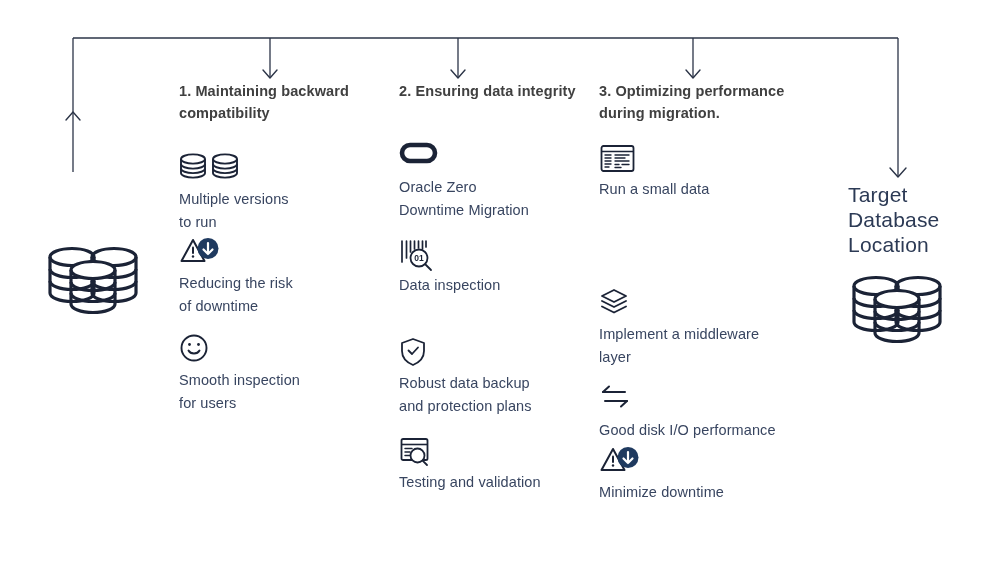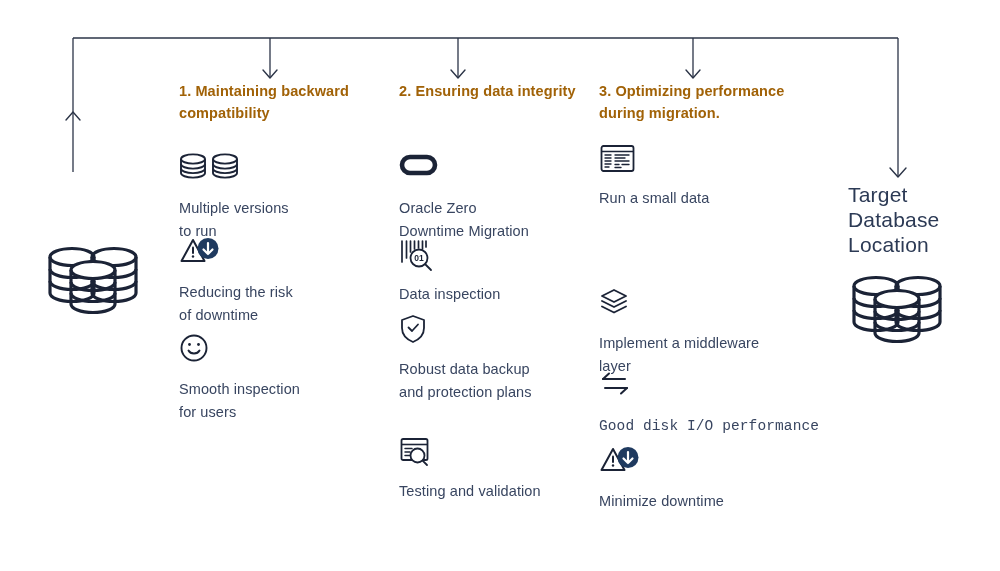--- a/index.html
+++ b/index.html
@@ -49,33 +49,33 @@
     top: 80px;
   }
   #col-1 { left: 179px; width: 196px; }
   #col-2 { left: 399px; width: 190px; }
   #col-3 { left: 599px; width: 225px; }
 
   .col-heading {
     font-size: 14.5px;
     line-height: 22px;
     font-weight: bold;
-    color: #a16207;
+    color: #404040;
     letter-spacing: .1px;
     margin: 0 0 0 0;
   }
 
   .item {
     position: absolute;
     left: 0;
   }
   .item-icon {
     display: block;
     height: 30px;
-    margin-bottom: 15px;
+    margin-bottom: 6px;
   }
   .item-label {
     font-size: 14.5px;
     line-height: 23px;
     color: #384560;
     letter-spacing: .1px;
     white-space: pre-line;
   }
 
   svg { display: block; overflow: visible; }
@@ -219,21 +219,21 @@
         </svg>
       </span>
       <span class="item-label">Smooth inspection
 for users</span>
     </div>
   </div>
 
   <div class="column" id="col-2">
     <div class="col-heading">2. Ensuring data integrity</div>
 
-    <div class="item" style="top:72px;">
+    <div class="item" style="top:60px;">
       <span class="item-icon">
         <svg width="42" height="26" viewBox="0 0 42 26">
           <rect x="3" y="5" width="33" height="16" rx="8" ry="8" fill="none" stroke="#1b2336" stroke-width="4.6"></rect>
         </svg>
       </span>
       <span class="item-label">Oracle Zero
 Downtime Migration</span>
     </div>
 
     <div class="item" style="top:158px;">
@@ -249,21 +249,21 @@
             <path d="M27,3 V9"></path>
           </g>
           <circle cx="20" cy="20" r="8.5" fill="#ffffff" stroke="#1b2336" stroke-width="1.8"></circle>
           <path d="M26.5,26.5 L32,32" stroke="#1b2336" stroke-width="1.8" stroke-linecap="round"></path>
           <text x="20" y="23.4" text-anchor="middle" font-size="8.5" font-family="'Liberation Sans', sans-serif" font-weight="bold" fill="#1b2336">01</text>
         </svg>
       </span>
       <span class="item-label">Data inspection</span>
     </div>
 
-    <div class="item" style="top:233px;">
+    <div class="item" style="top:256px;">
       <span class="item-icon">
         <svg width="30" height="32" viewBox="0 0 30 32">
           <path d="M14,3 L25,7 V15 c0,7 -5,11.5 -11,14 C8,26.5 3,22 3,15 V7 Z" fill="none" stroke="#1b2336" stroke-width="1.8" stroke-linejoin="round"></path>
           <path d="M9.5,14.5 L13,18 L19,11.5" fill="none" stroke="#1b2336" stroke-width="1.8" stroke-linecap="round" stroke-linejoin="round"></path>
         </svg>
       </span>
       <span class="item-label">Robust data backup
 and protection plans</span>
     </div>
 
@@ -317,21 +317,21 @@
         <svg width="32" height="30" viewBox="0 0 32 30">
           <path d="M15,3 L27,9 L15,15 L3,9 Z" fill="none" stroke="#1b2336" stroke-width="1.9" stroke-linejoin="round"></path>
           <path d="M3,14 L15,20 L27,14" fill="none" stroke="#1b2336" stroke-width="1.9" stroke-linecap="round" stroke-linejoin="round"></path>
           <path d="M3,19.5 L15,25.5 L27,19.5" fill="none" stroke="#1b2336" stroke-width="1.9" stroke-linecap="round" stroke-linejoin="round"></path>
         </svg>
       </span>
       <span class="item-label">Implement a middleware
 layer</span>
     </div>
 
-    <div class="item" style="top:290px;font-family:Liberation Mono, monospace;">
+    <div class="item" style="top:303px;">
       <span class="item-icon">
         <svg width="34" height="28" viewBox="0 0 34 28">
           <g fill="none" stroke="#1b2336" stroke-width="2" stroke-linecap="round" stroke-linejoin="round">
             <path d="M26,9 H4"></path>
             <path d="M10,3.5 L4,9"></path>
             <path d="M6,18 H28"></path>
             <path d="M22,23.5 L28,18"></path>
           </g>
         </svg>
       </span>

